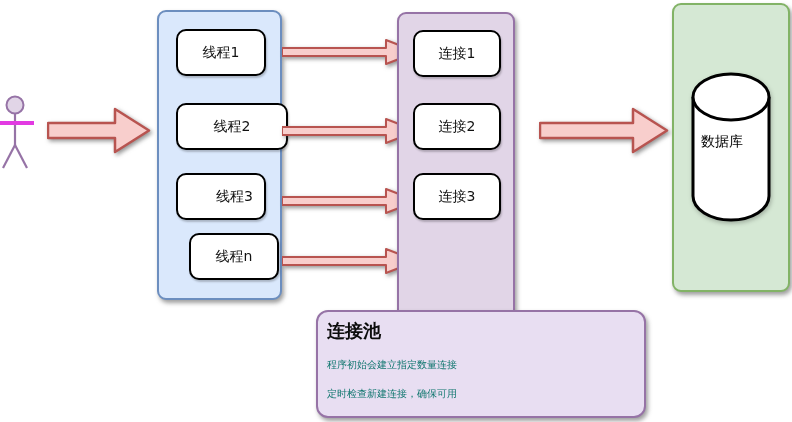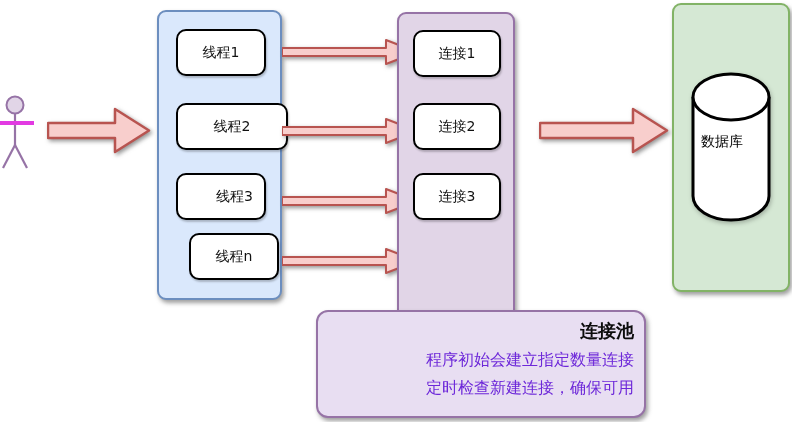--- a/index.html
+++ b/index.html
@@ -28,24 +28,23 @@
   .cyl{position:absolute;filter:drop-shadow(1px 2px 2px rgba(0,0,0,.25));}
   .db-label{
     position:absolute;left:8px;top:128px;width:80px;text-align:center;
     font-size:14px;color:#000;
   }
   .note{
     position:absolute;left:316px;top:310px;width:330px;height:108px;
     background:#e8def2;border:2px solid #9673a6;border-radius:12px;
     box-shadow:2px 3px 4px rgba(80,80,80,.55);box-sizing:border-box;
     padding:5px 10px 0 9px;
-    text-align:right;
   }
   .note-title{font-size:18px;font-weight:bold;margin:2px 0 0 0;color:#0c0c0c;}
-  .note-line{font-size:16px;margin:7px 0 0 0;color:#6d28d9;}
+  .note-line{font-size:10px;margin:15px 0 0 0;color:#0f766e;}
   .watermark{
     position:absolute;left:612px;top:388px;width:178px;text-align:right;
     font-size:19px;font-weight:bold;color:#46464e;opacity:.92;
     text-shadow:1px 1px 0 rgba(255,255,255,.55);letter-spacing:.5px;
     white-space:nowrap;
   }
 </style>
 </head>
 <body>
 

